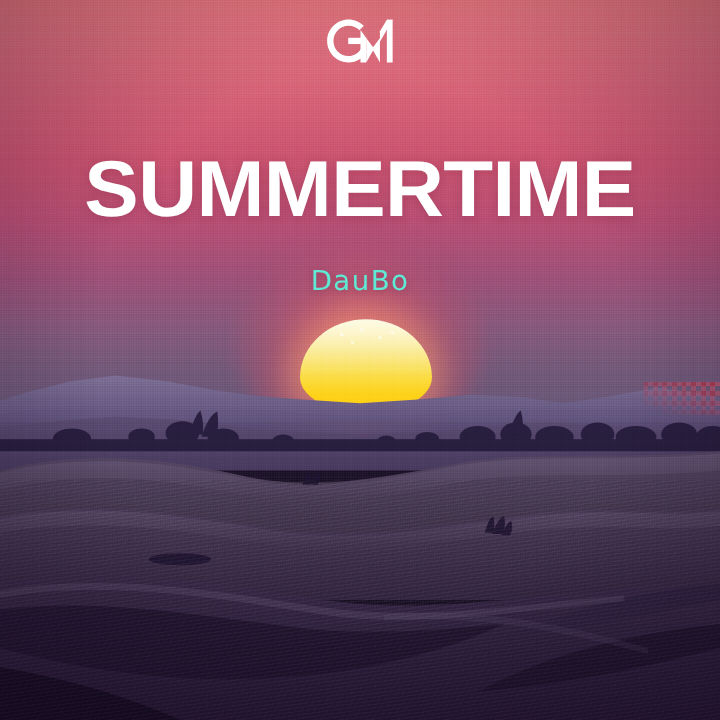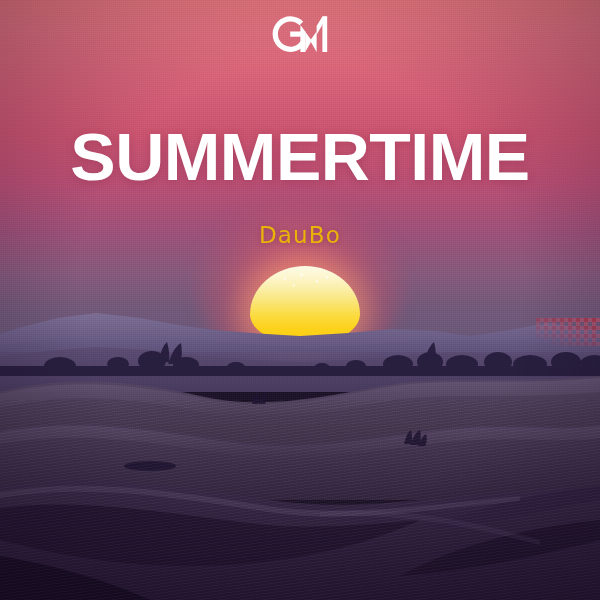--- a/index.html
+++ b/index.html
@@ -105,21 +105,21 @@
   }
 
   .artist{
     position:absolute;left:0;top:222px;width:600px;
     text-align:center;
     font-family:"DejaVu Sans",sans-serif;
     font-weight:normal;
     font-size:23px;
     line-height:26px;
     letter-spacing:1.2px;
-    color:#eab308;
+    color:#5eead4;
     text-shadow:0 1px 5px rgba(110,30,60,.35);
     white-space:nowrap;
   }
 
   
   .glitch{
     position:absolute;left:536px;top:318px;width:64px;height:28px;
     background-image:
       repeating-linear-gradient(90deg,rgba(226,82,104,.85) 0 4px,rgba(226,82,104,0) 4px 8px),
       repeating-linear-gradient(0deg,rgba(226,82,104,.85) 0 4px,rgba(226,82,104,0) 4px 8px);

